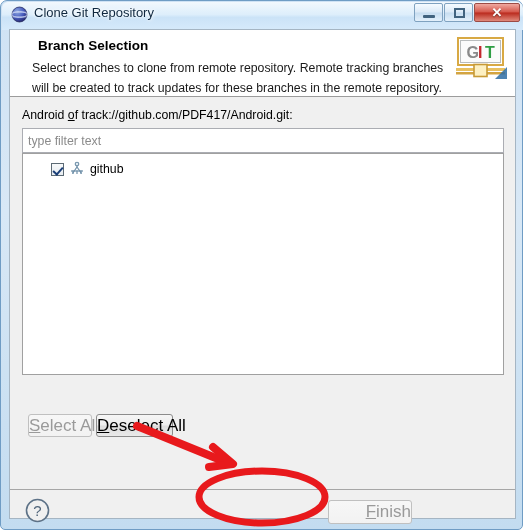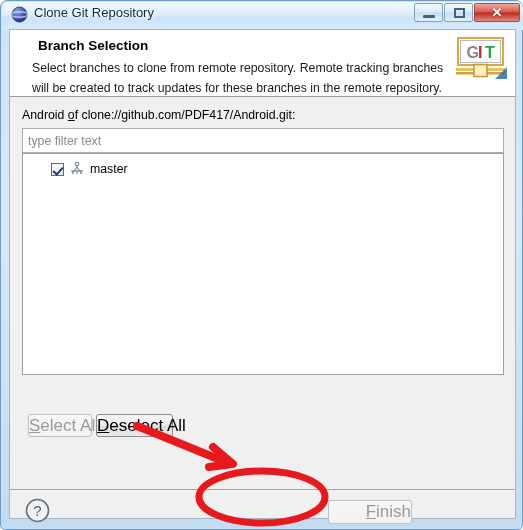--- a/index.html
+++ b/index.html
@@ -331,37 +331,37 @@
         <text x="12.5" y="23" font-family="'Liberation Sans',sans-serif" font-size="16" font-weight="bold" fill="#8a8a8a">G</text>
         <text x="24" y="23" font-family="'Liberation Sans',sans-serif" font-size="16" font-weight="bold" fill="#c1272d">I</text>
         <text x="31" y="23" font-family="'Liberation Sans',sans-serif" font-size="16" font-weight="bold" fill="#2f9e44">T</text>
         <rect x="2" y="33" width="49" height="3" fill="#e8c060"></rect>
         <rect x="2" y="37" width="49" height="2.5" fill="#d3a441"></rect>
         <rect x="20" y="29.5" width="13" height="12" fill="#fdf0c2" stroke="#c79a36" stroke-width="1.6"></rect>
         <path d="M41 44 L53 44 L53 32 Z" fill="#2e6da4" opacity="0.85"></path>
       </svg>
     </div>
 
-    <div class="branches-label"><span>Android </span><span class="mnem">o</span><span>f clone://github.com/PDF417/Android.git:</span></div>
+    <div class="branches-label"><span>Android </span><span class="mnem">o</span><span>f track://github.com/PDF417/Android.git:</span></div>
 
     <input class="filter-input" type="text" placeholder="type filter text" style="">
 
     <div class="tree-panel">
       <div class="tree-row">
         <span class="tree-check"></span>
         <svg class="branch-icon" viewBox="0 0 16 16">
           <g stroke="#6f8fa8" stroke-width="1.2" fill="none">
             <path d="M8 3 V6"></path>
             <path d="M3.5 12.5 L8 6 L12.5 12.5"></path>
             <path d="M2 10 H14"></path>
             <path d="M4 13 V9.5 M8 13 V9.5 M12 13 V9.5"></path>
           </g>
           <circle cx="8" cy="3" r="1.8" fill="#dfe9f0" stroke="#6f8fa8" stroke-width="1.1"></circle>
         </svg>
-        <span class="tree-label">master</span>
+        <span class="tree-label">github</span>
       </div>
     </div>
 
     <div class="btn disabled select-all">
       <div class="btn-label"><span class="mnem">S</span><span>elect All</span></div>
     </div>
     <div class="btn deselect-all">
       <div class="btn-label"><span class="mnem">D</span><span>eselect All</span></div>
     </div>
 

